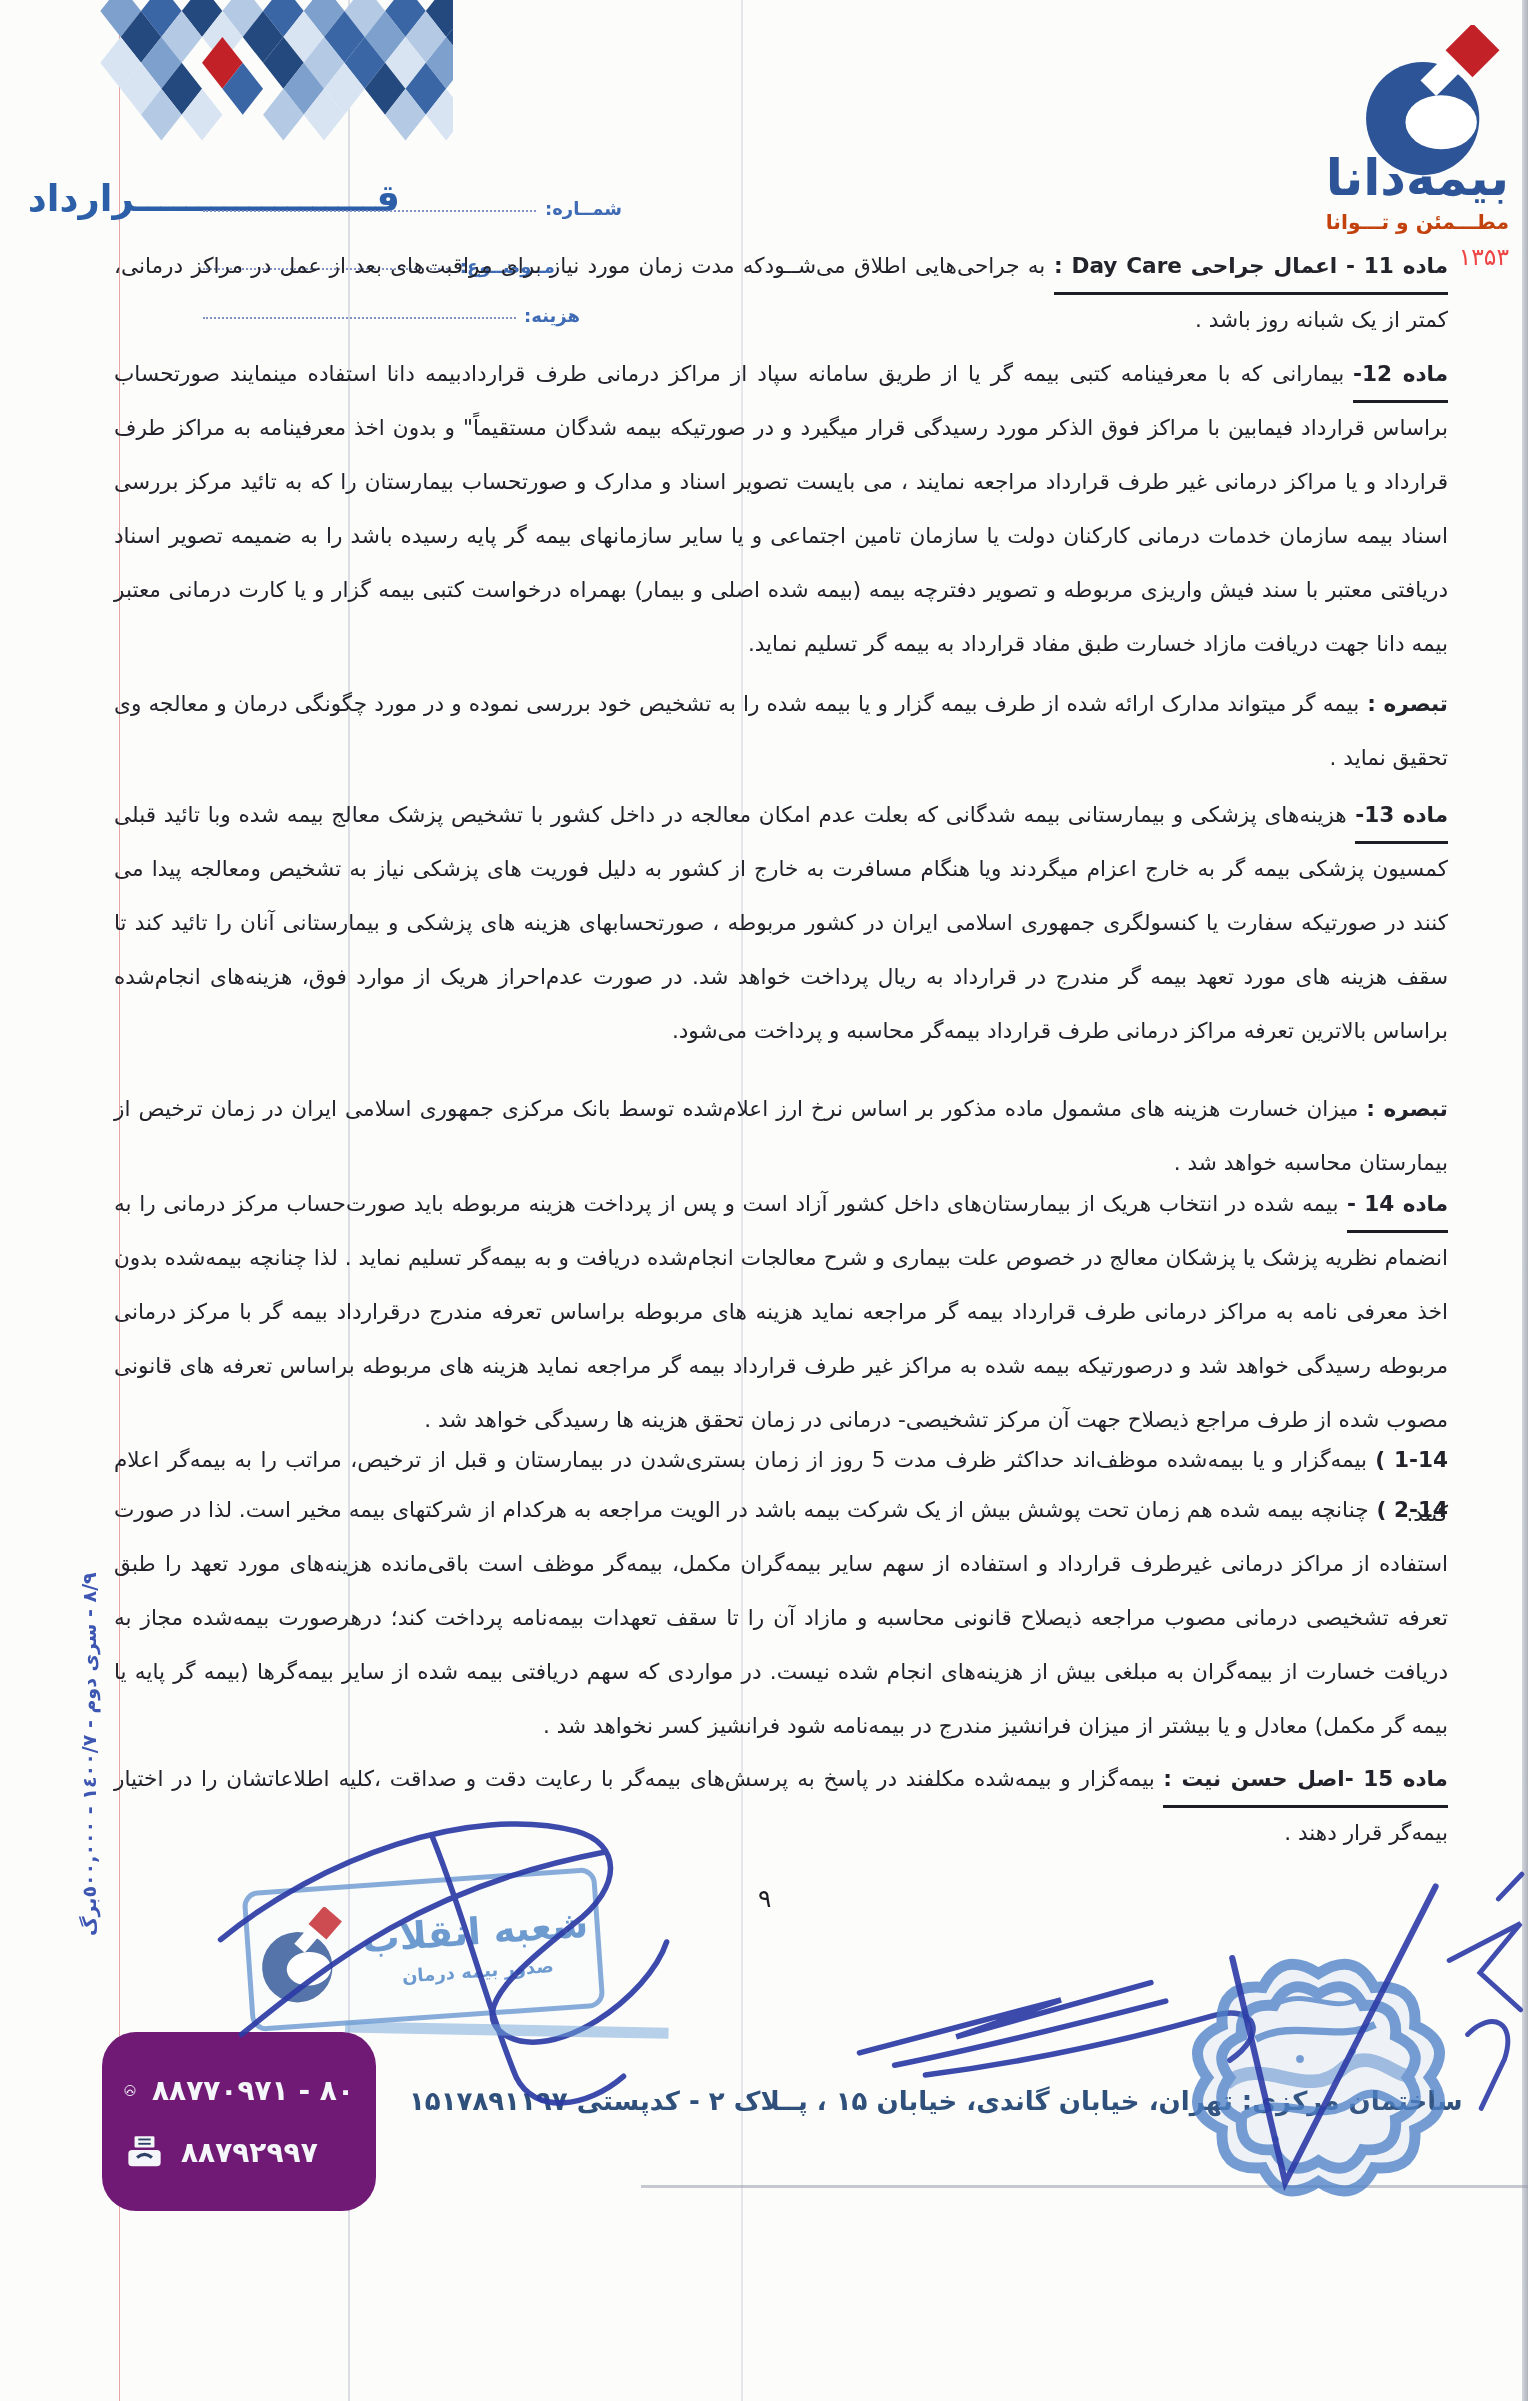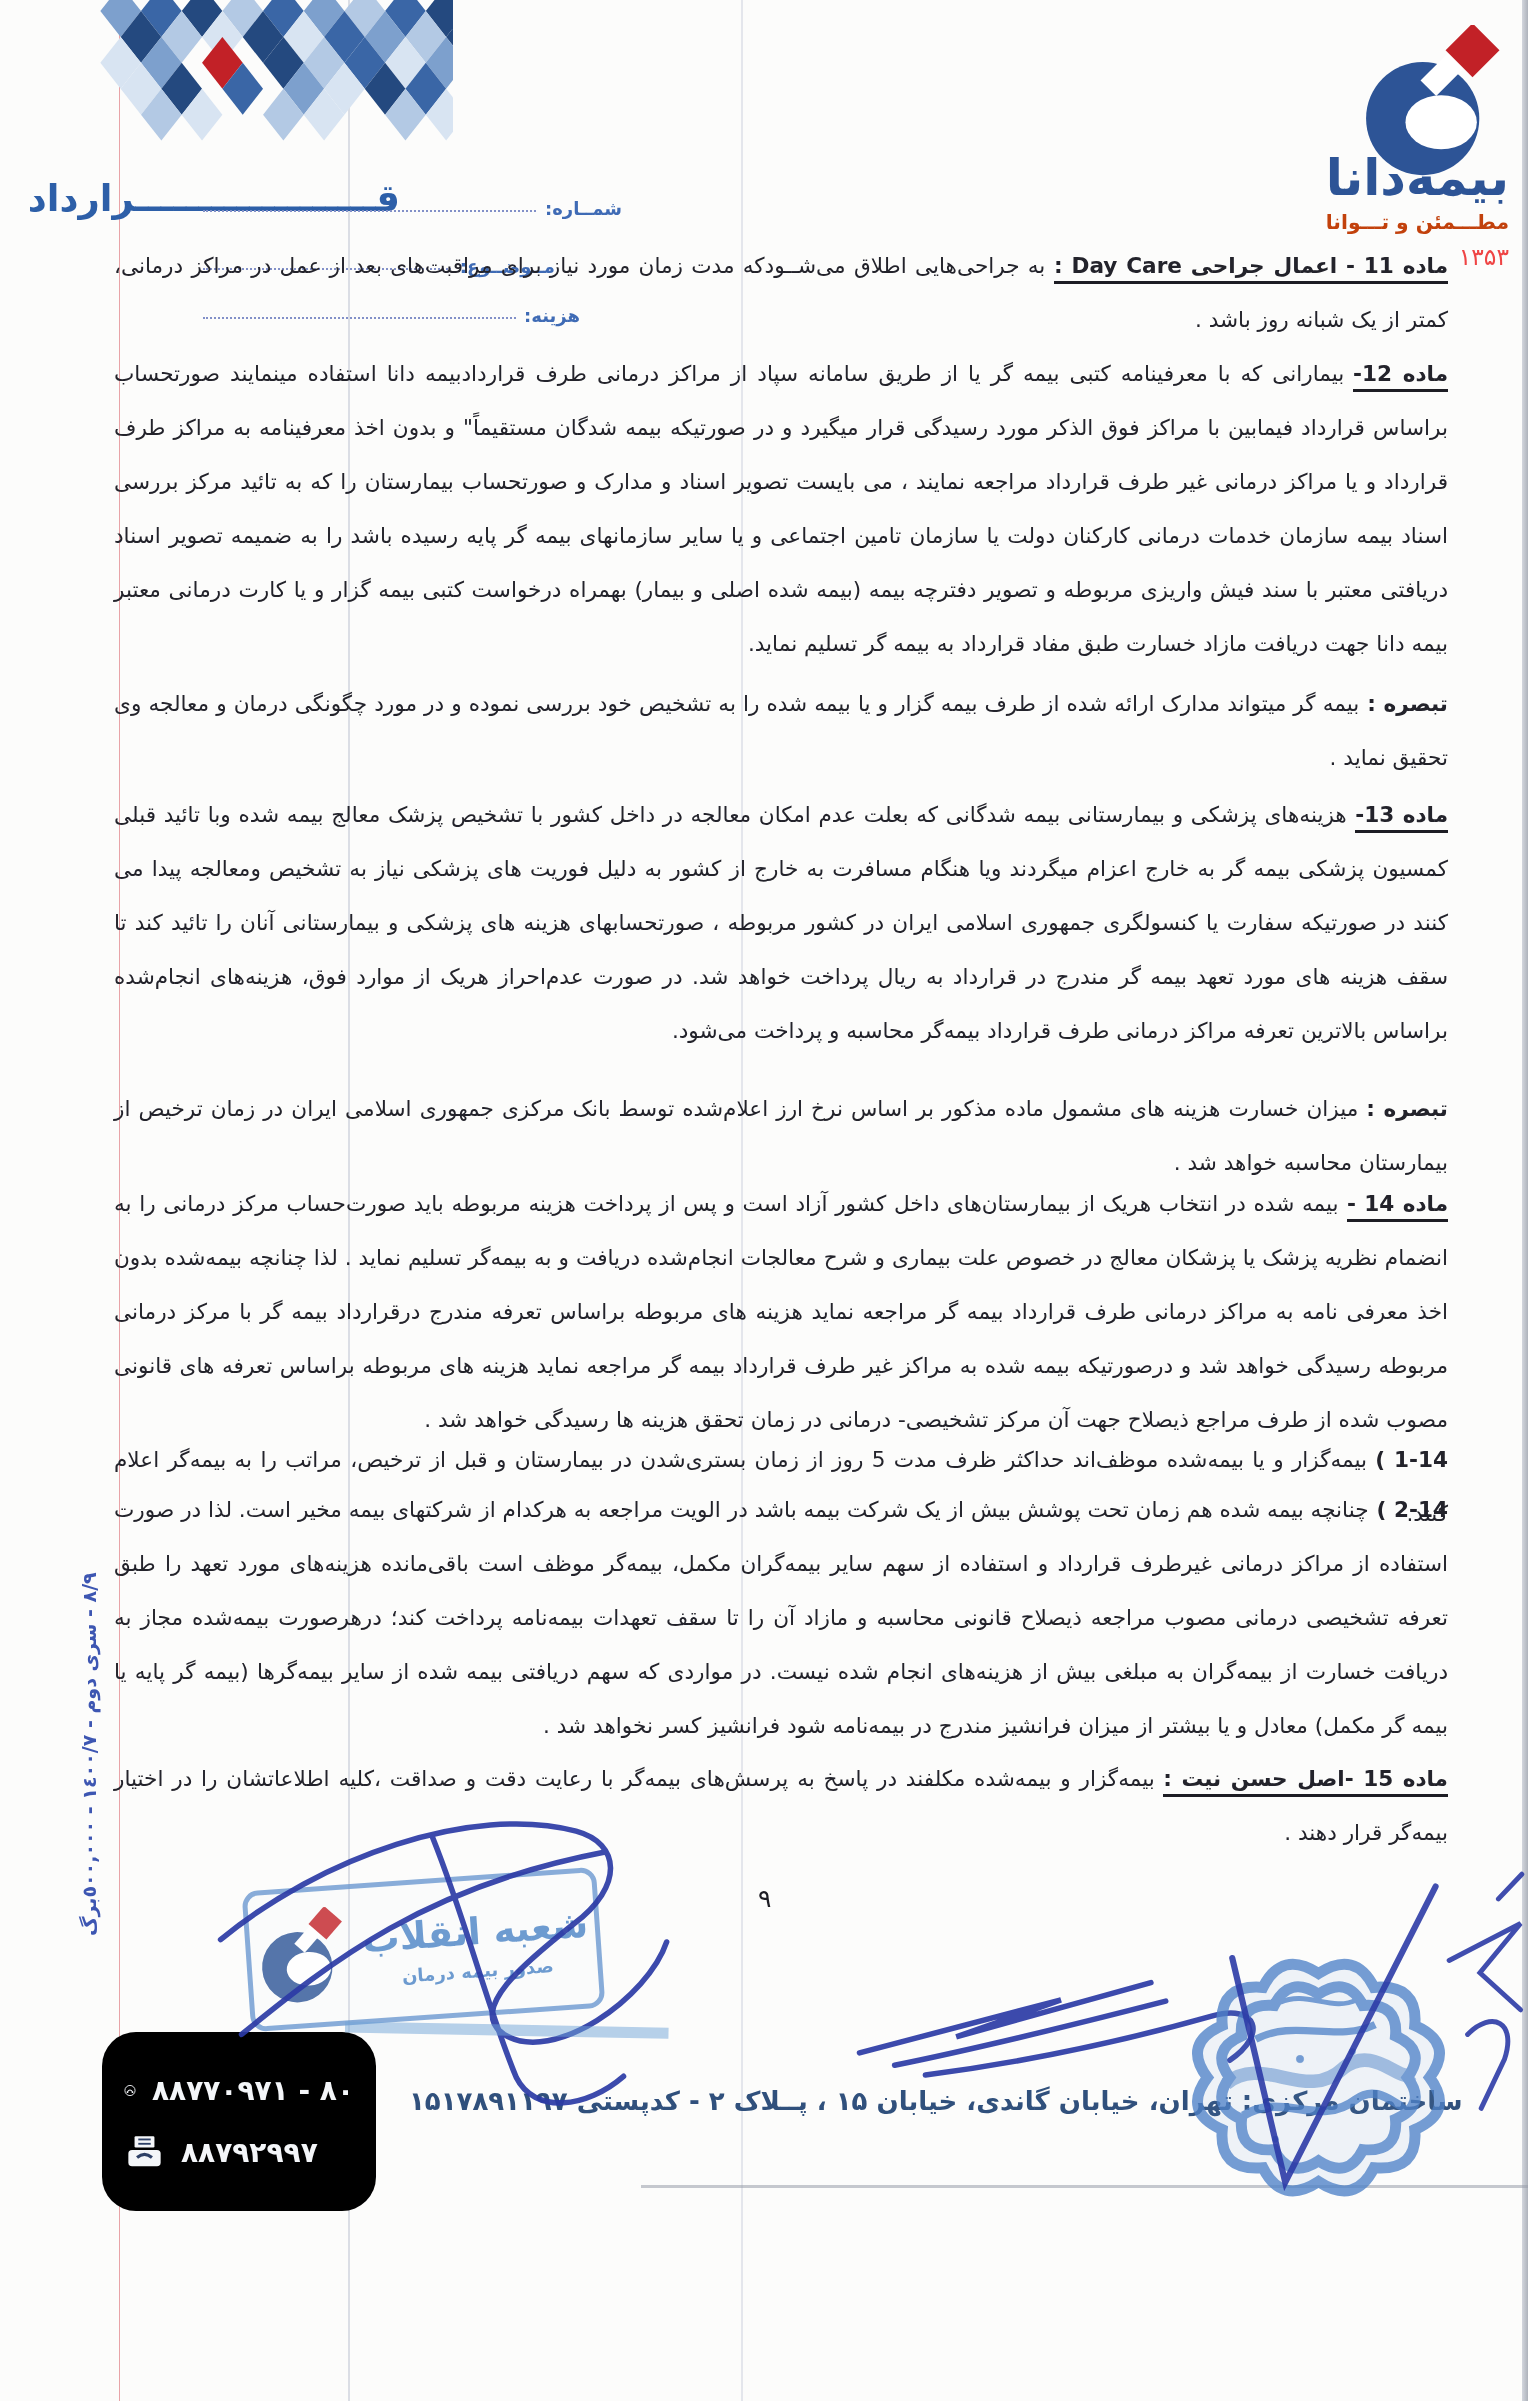--- a/index.html
+++ b/index.html
@@ -37,21 +37,21 @@
   #row-number{left:203px;top:198px;width:419px}
   #row-subject{left:203px;top:256px;width:352px;z-index:0}
   #row-attachment{left:203px;top:305px;width:377px}
 
   
   .para{
     position:absolute;left:114px;width:1334px;margin:0;
     direction:rtl;text-align:justify;
     font-size:21.6px;line-height:54px;color:#23232b;z-index:1;
   }
-  .ah{font-weight:700;border-bottom:3.1px solid #1d1d24;padding-bottom:3px;margin-left:8.6px;white-space:nowrap}
+  .ah{font-weight:700;border-bottom:3.1px solid #1d1d24;padding-bottom:14px;margin-left:8.6px;white-space:nowrap}
   .bh{font-weight:700;margin-left:8px;white-space:nowrap}
   .pagenum{position:absolute;left:758px;top:1884px;font-size:25px;color:#1d1d24;z-index:1}
 
   
   .margin-note{
     position:absolute;left:78px;top:1936px;
     transform:rotate(-90deg);transform-origin:0 0;
     direction:rtl;white-space:nowrap;
     color:#3d56b2;font-size:19px;font-weight:700;letter-spacing:1.2px;z-index:1;
   }
@@ -67,21 +67,21 @@
   .branch-stamp .txt{text-align:center}
   .branch-stamp .l1{font-size:37px;font-weight:700;letter-spacing:1.2px}
   .branch-stamp .l2{font-size:18px;font-weight:700;margin-top:6.2px}
   .branch-stamp svg{opacity:.8}
 
   .overlay{position:absolute;left:0;top:0;z-index:3;pointer-events:none}
 
   
   .contact-box{
     position:absolute;left:102px;top:2032px;width:274px;height:179px;
-    background:#000000;border-radius:34px;z-index:1;
+    background:#701a75;border-radius:34px;z-index:1;
     display:flex;flex-direction:column;justify-content:center;gap:21px;padding:0 22px;box-sizing:border-box;
   }
   .contact-row{display:flex;direction:ltr;align-items:center;gap:16px;color:#f4f6f9}
   .contact-row .num{font-size:28px;font-weight:700;white-space:nowrap}
   .contact-row .fax-num{letter-spacing:8.6px}
   .address{
     position:absolute;right:53px;top:2083px;width:813px;
     display:flex;direction:rtl;align-items:center;gap:12.3px;z-index:2;
   }
   .address .txt{color:#30507c;font-size:26px;font-weight:700;white-space:nowrap}

